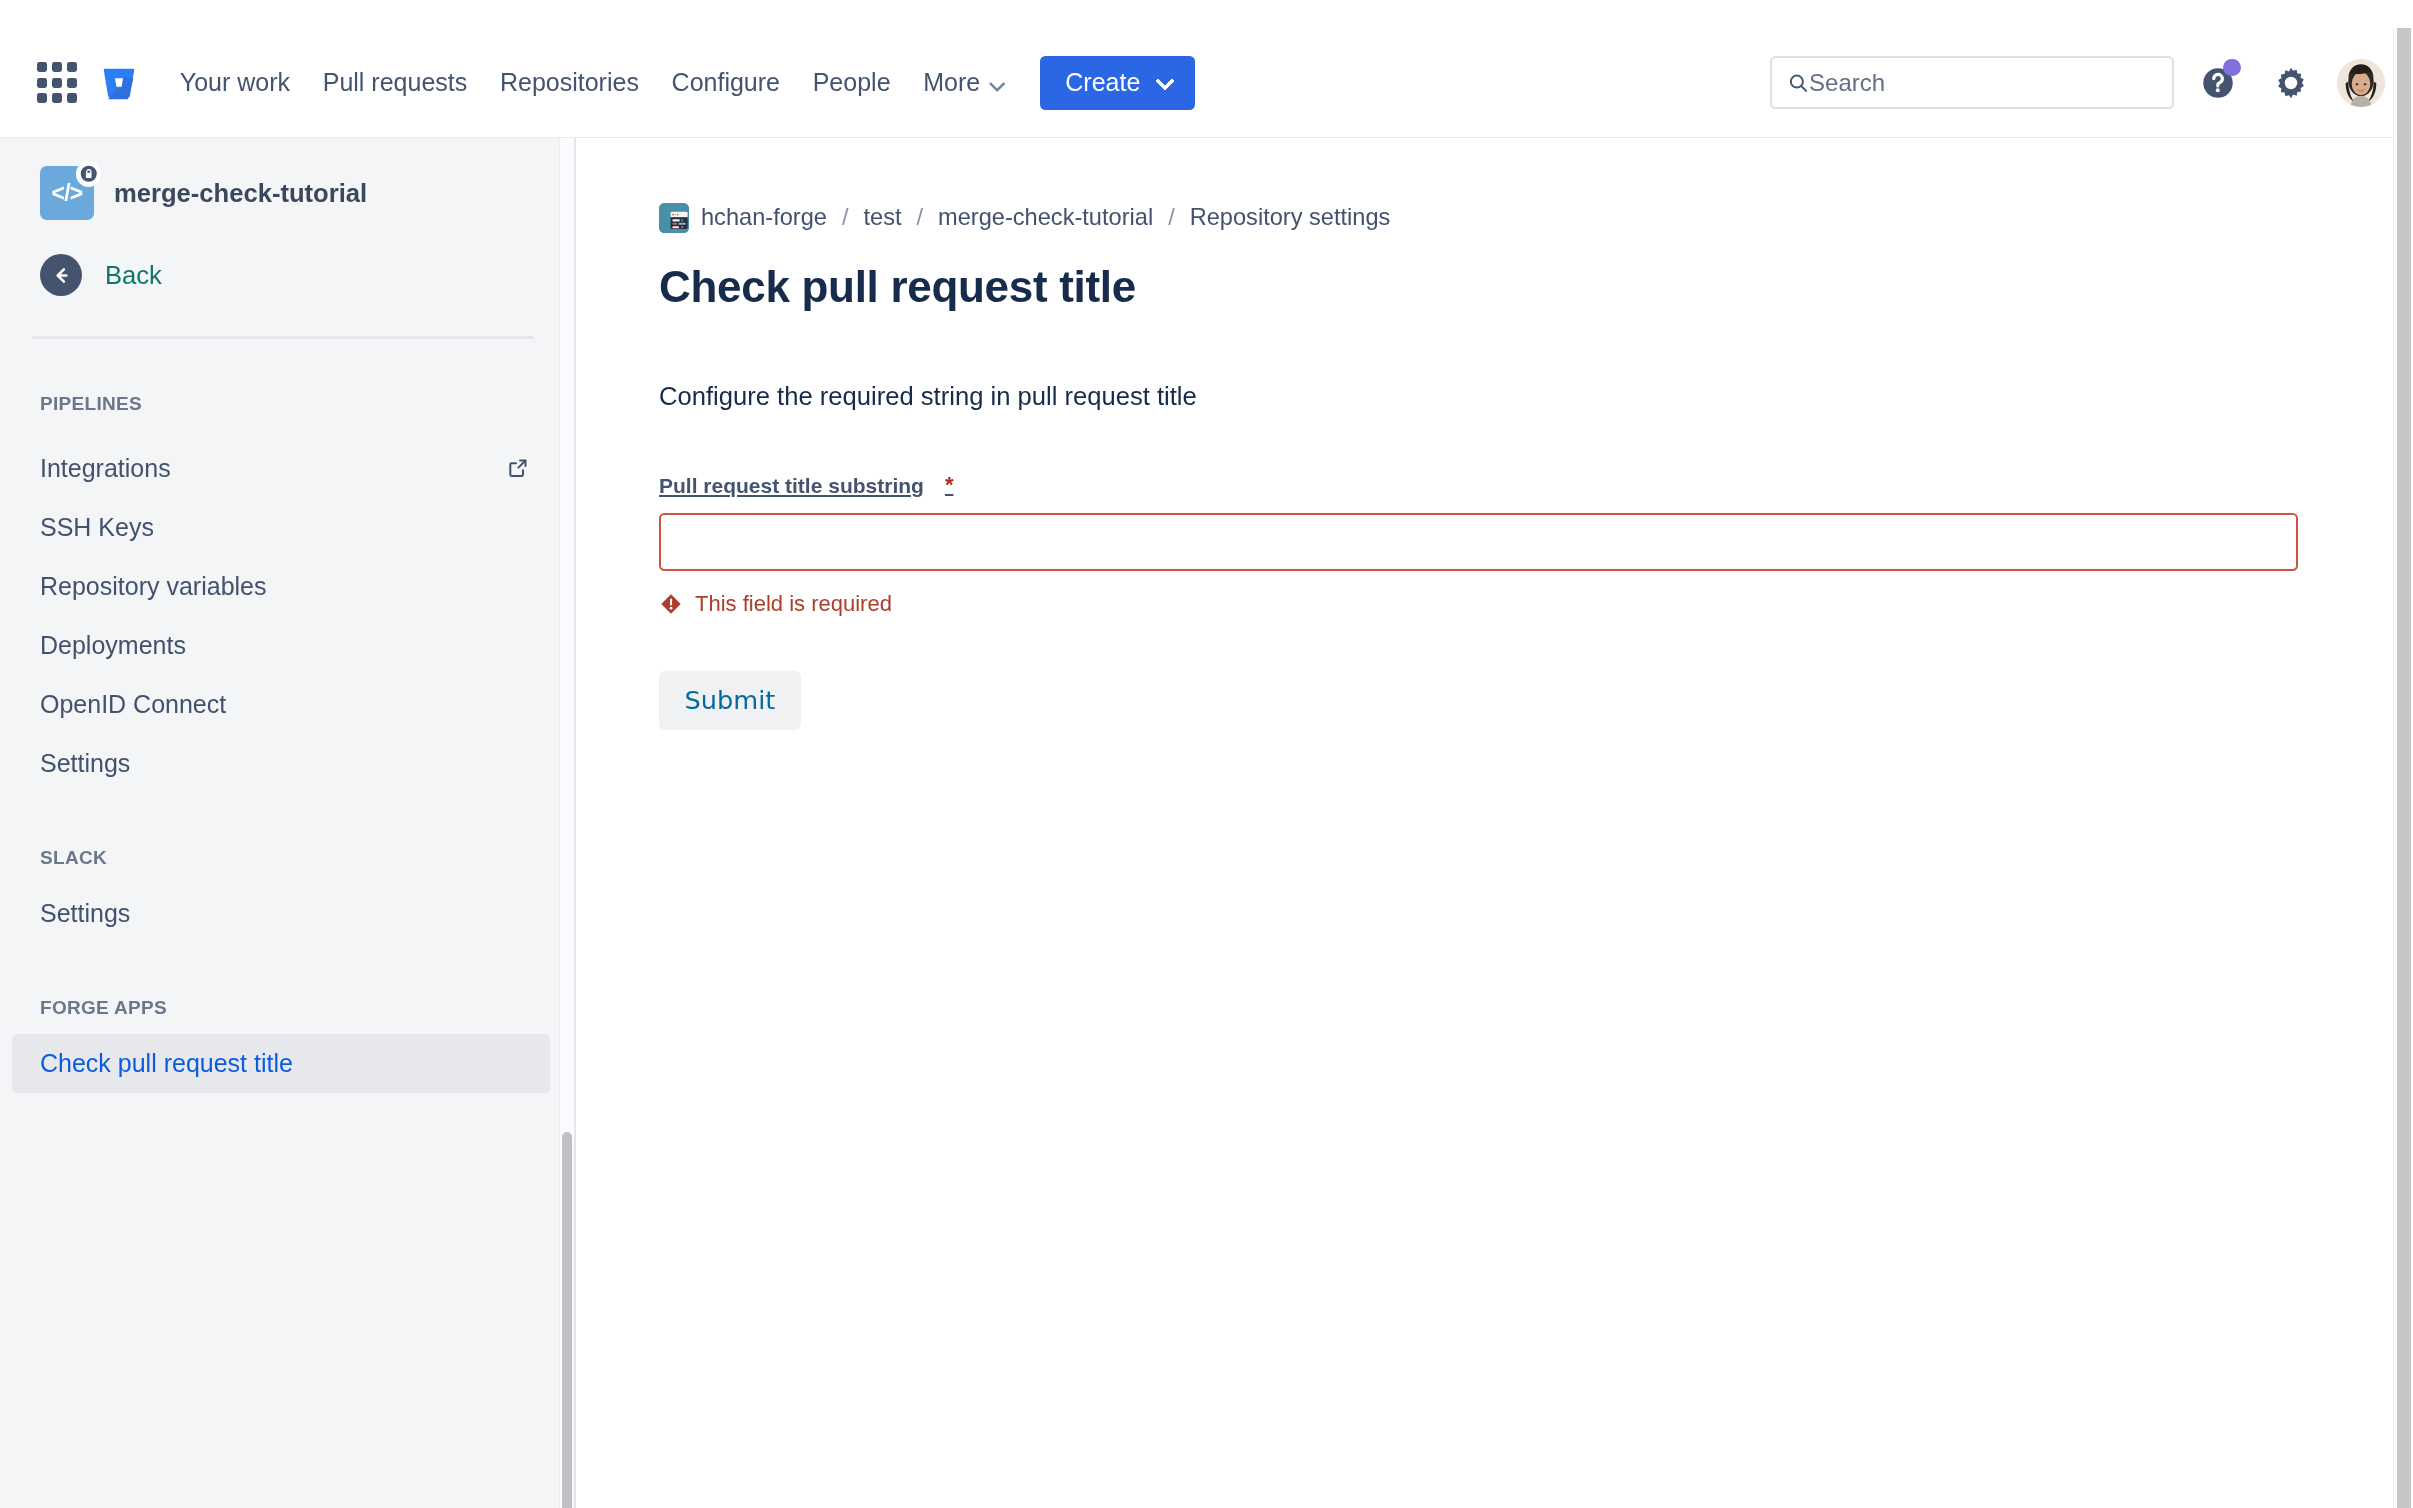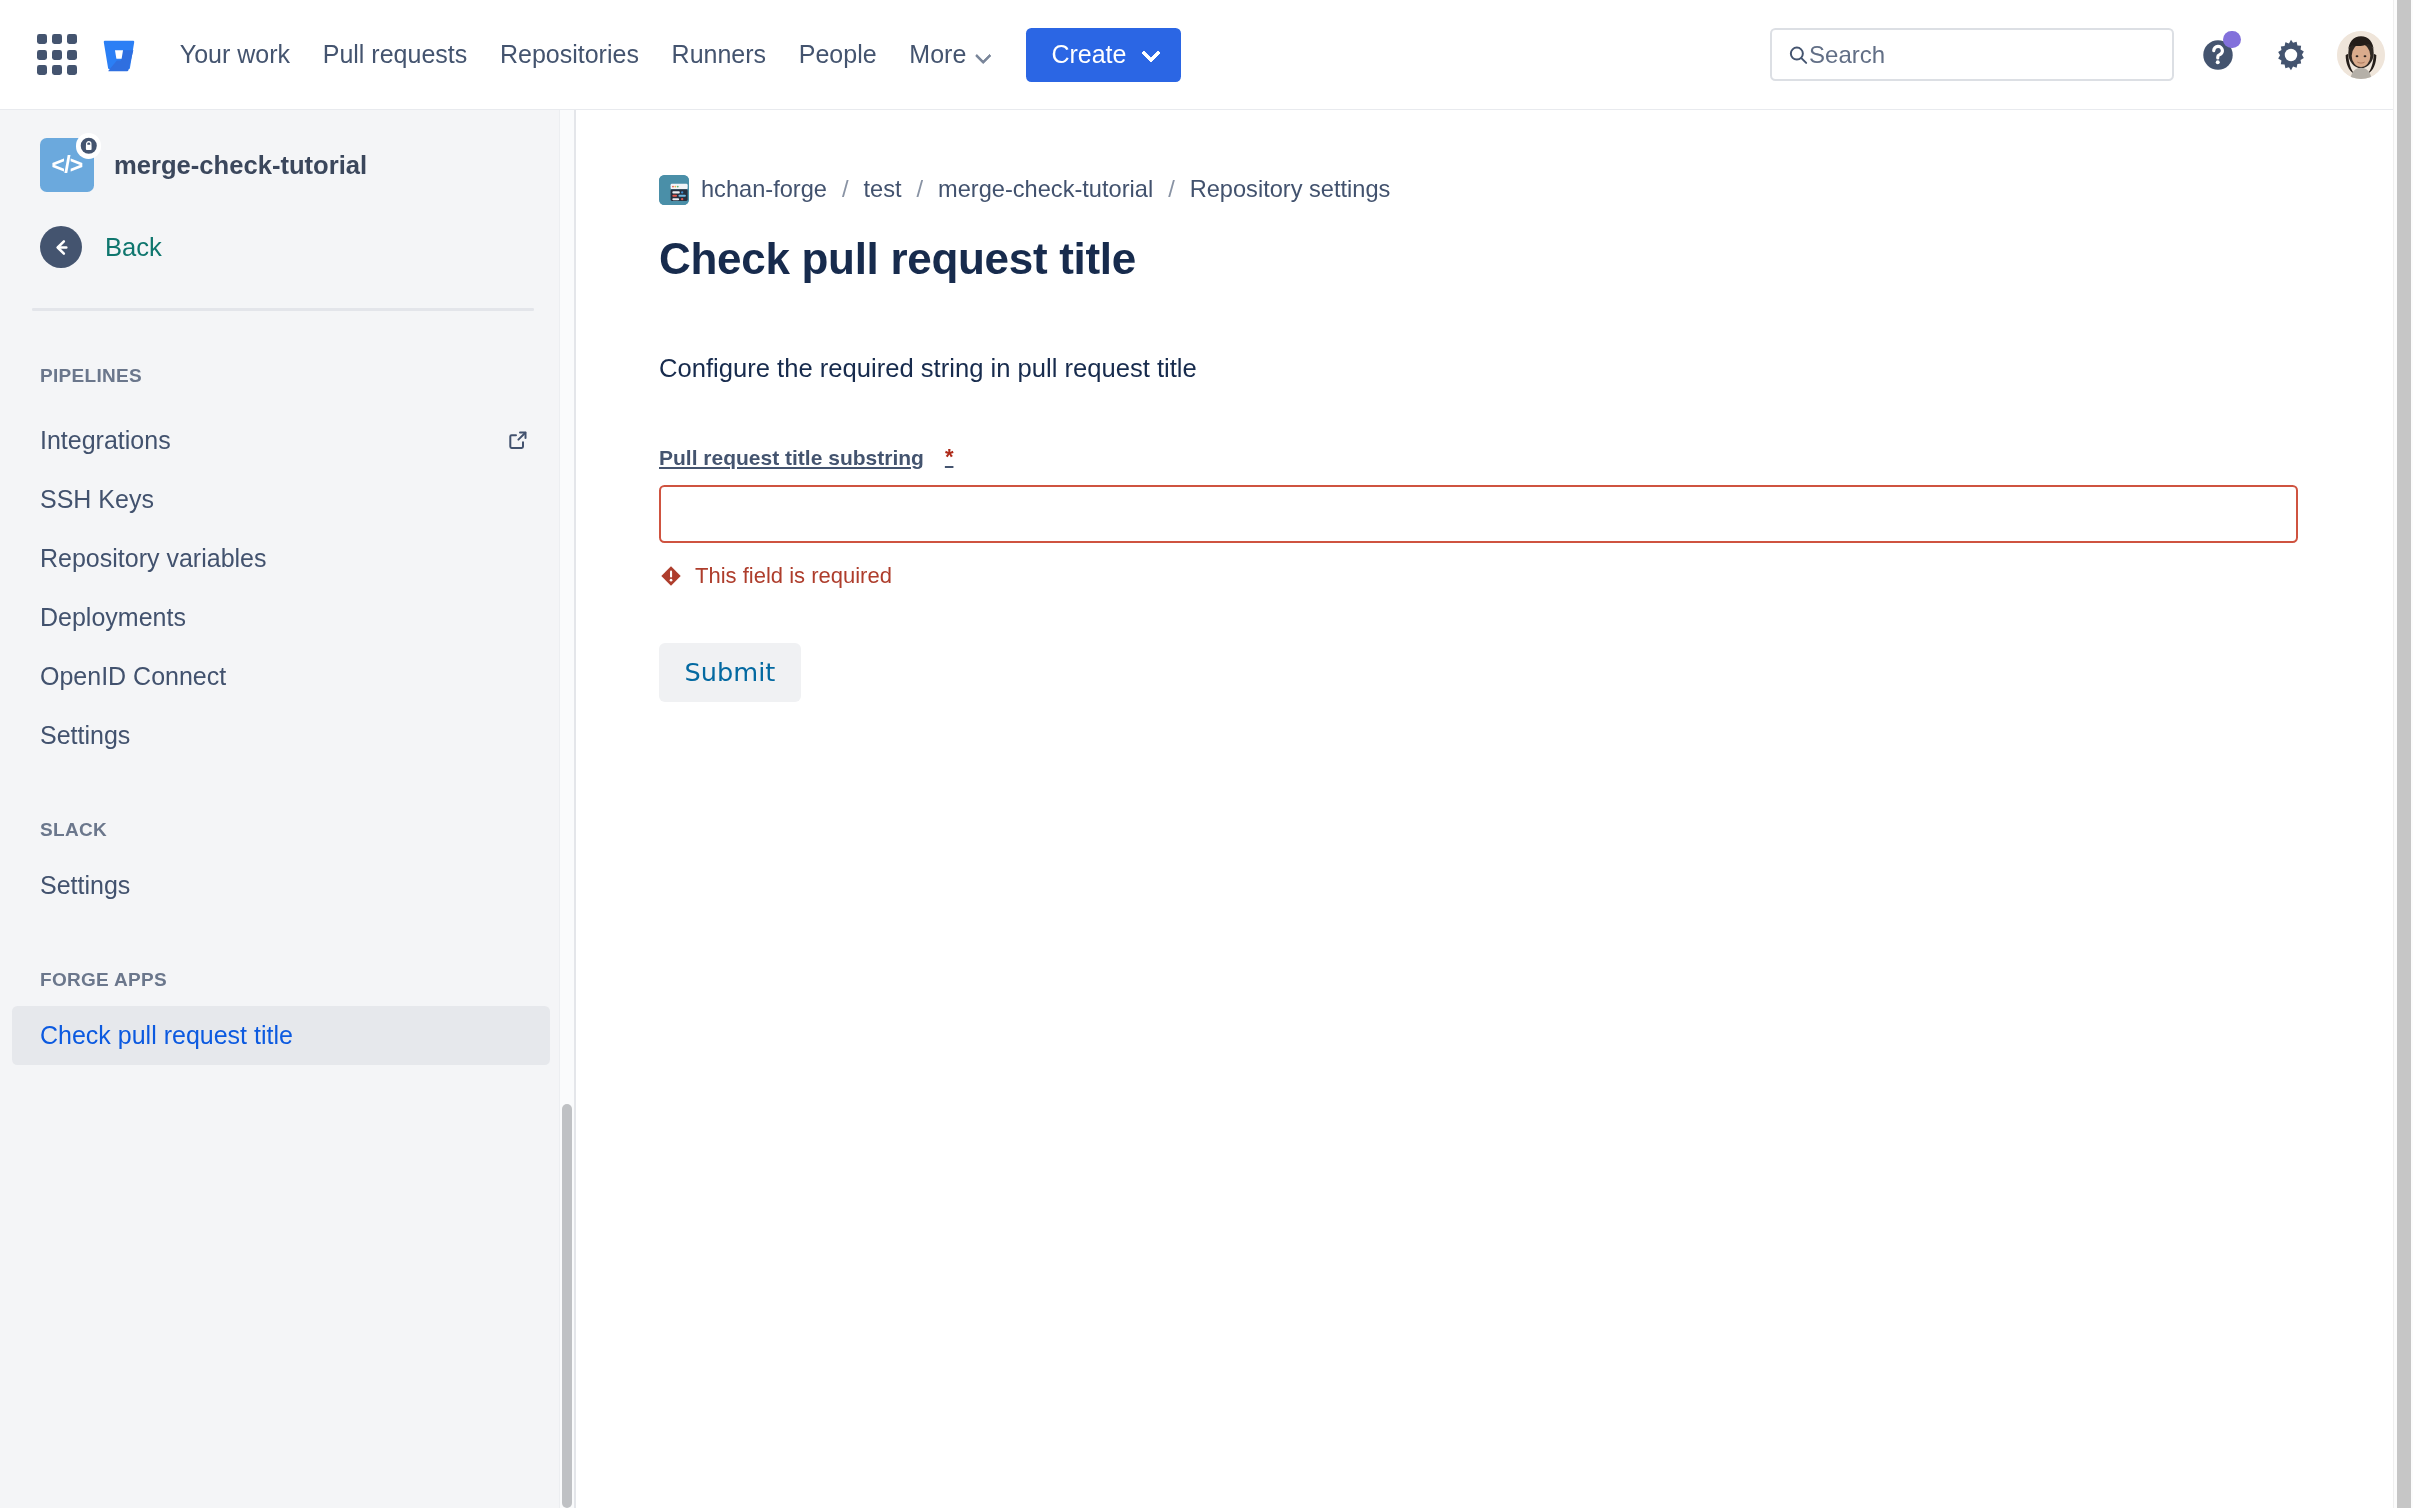--- a/index.html
+++ b/index.html
@@ -11,20 +11,21 @@
     background: #ffffff;
     font-family: "Liberation Sans", sans-serif;
     -webkit-font-smoothing: antialiased;
   }
 
   #app {
     position: relative;
     width: 2413px;
     height: 1284px;
     background: #ffffff;
+    margin-top: 28px;
   }
 
   
   .topnav {
     position: absolute;
     top: 0; left: 0;
     width: 2413px;
     height: 110px;
     background: #ffffff;
     border-bottom: 1.3px solid #e8eaee;
@@ -476,21 +477,21 @@
       <div class="nav-link">
         <span>Your work</span>
       </div>
       <div class="nav-link">
         <span>Pull requests</span>
       </div>
       <div class="nav-link">
         <span>Repositories</span>
       </div>
       <div class="nav-link">
-        <span>Runners</span>
+        <span>Configure</span>
       </div>
       <div class="nav-link">
         <span>People</span>
       </div>
       <div class="nav-link">
         <span>More</span>
         <span class="chev"></span>
       </div>
     </div>
 

